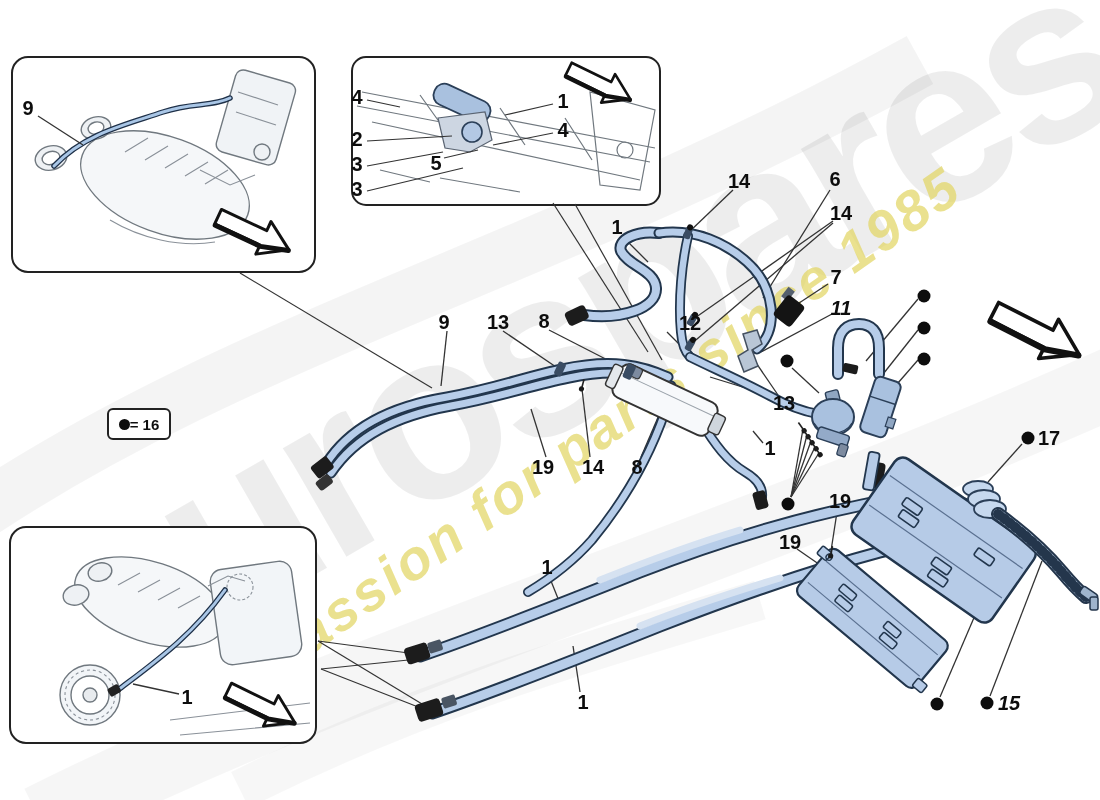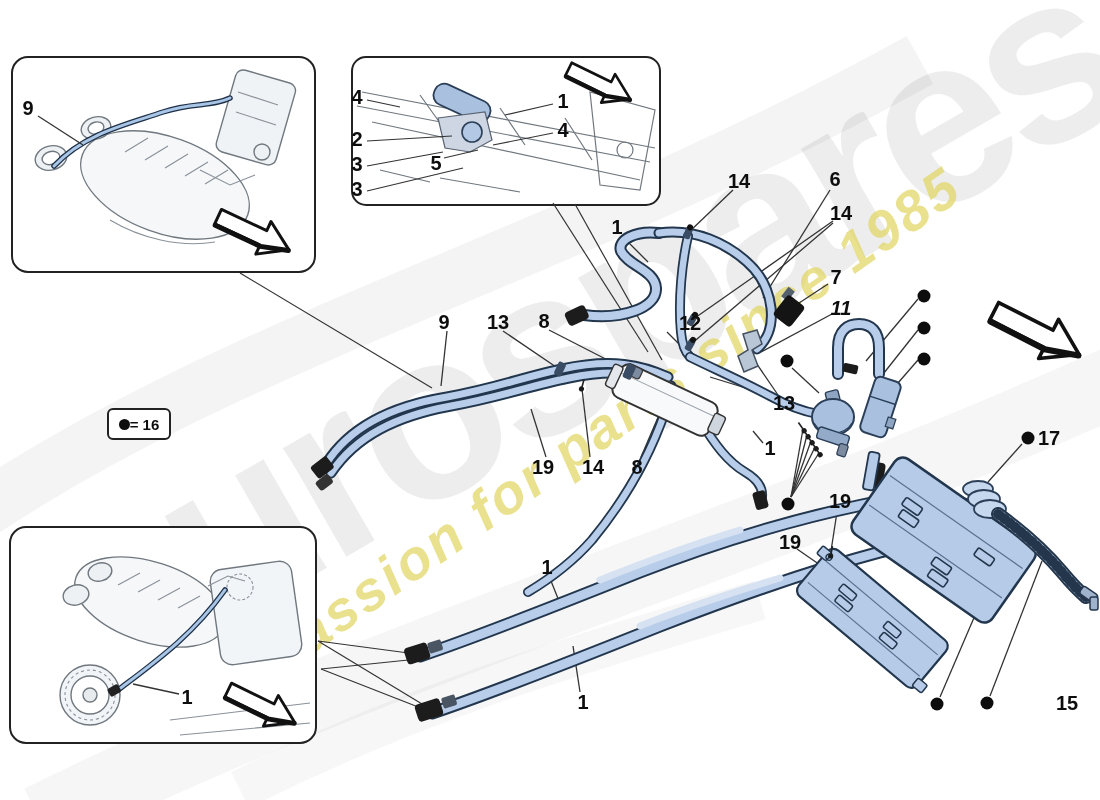--- a/index.html
+++ b/index.html
@@ -339,21 +339,21 @@
       <div class="callout" style="left: 498px; top: 322px;">13</div>
       <div class="callout" style="left: 544px; top: 321px;">8</div>
       <div class="callout" style="left: 784px; top: 403px;">13</div>
       <div class="callout" style="left: 770px; top: 448px;">1</div>
       <div class="callout" style="left: 543px; top: 467px;">19</div>
       <div class="callout" style="left: 593px; top: 467px;">14</div>
       <div class="callout" style="left: 637px; top: 467px;">8</div>
       <div class="callout" style="left: 840px; top: 501px;">19</div>
       <div class="callout" style="left: 790px; top: 542px;">19</div>
       <div class="callout" style="left: 1049px; top: 438px;">17</div>
-      <div class="callout" style="left: 1067px; top: 703px;">15</div>
+      <div class="callout" style="left: 1009px; top: 703px; font-style: italic;">15</div>
       <div class="callout" style="left: 187px; top: 697px;">1</div>
       <div class="callout" style="left: 547px; top: 567px;">1</div>
       <div class="callout" style="left: 583px; top: 702px;">1</div>
     </div>
   <div id="dot-layer">
       <div class="qdot" style="left: 787px; top: 361px;"></div>
       <div class="qdot" style="left: 924px; top: 296px;"></div>
       <div class="qdot" style="left: 924px; top: 328px;"></div>
       <div class="qdot" style="left: 924px; top: 359px;"></div>
       <div class="qdot" style="left: 1028px; top: 438px;"></div>

